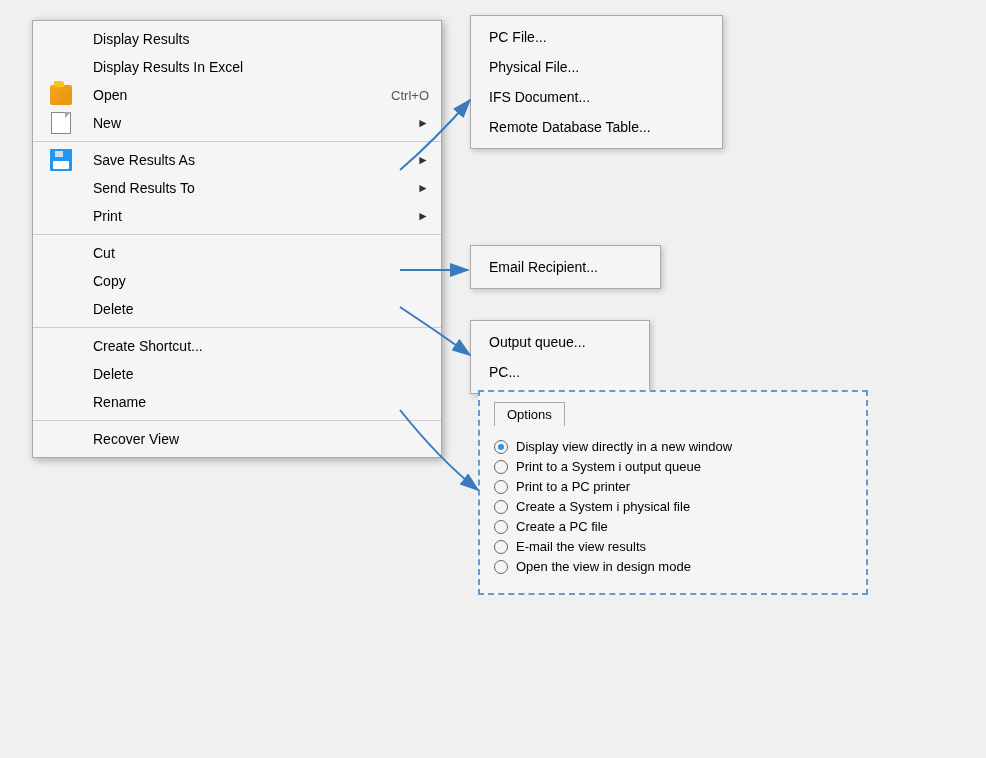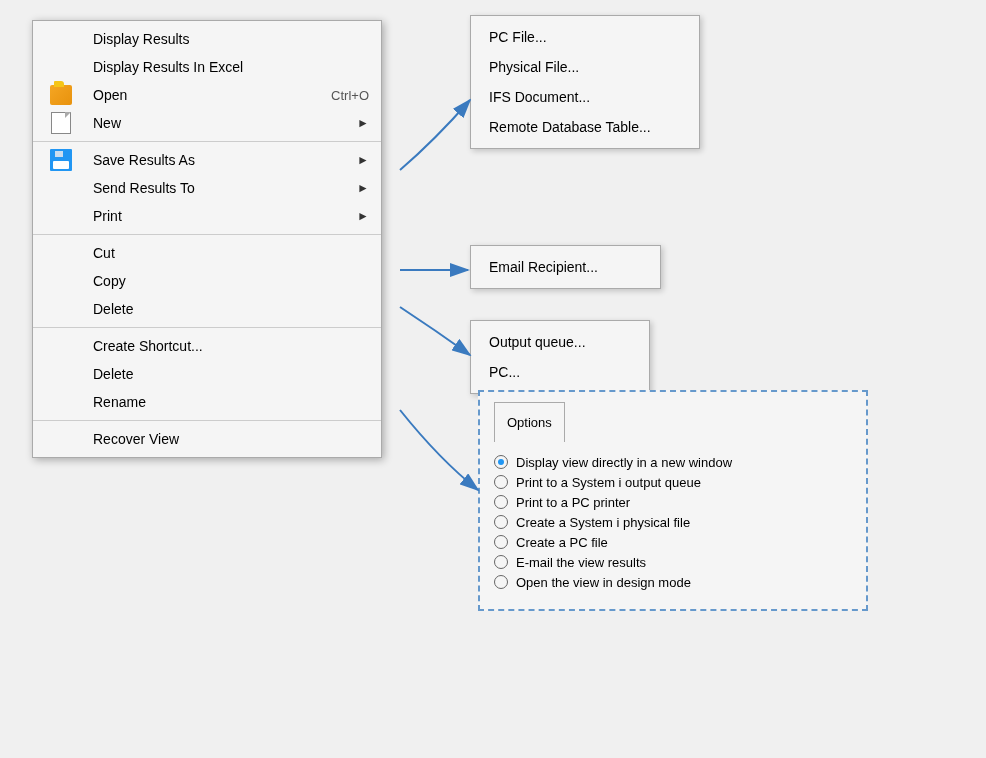--- a/index.html
+++ b/index.html
@@ -11,21 +11,21 @@
       position: relative;
       overflow: hidden;
       font-size: 14px;
     }
 
     
     .context-menu {
       position: absolute;
       left: 32px;
       top: 20px;
-      width: 350px;
+      width: 410px;
       background: #f5f5f5;
       border: 1px solid #aaa;
       box-shadow: 2px 2px 8px rgba(0,0,0,0.3);
       padding: 4px 0;
       text-align: right;
     }
 
     .menu-item {
       display: flex;
       align-items: center;
@@ -150,21 +150,21 @@
       font-size: 14px;
       color: #000;
       cursor: pointer;
       white-space: nowrap;
     }
 
     
     .new-submenu {
       top: 15px;
       left: 470px;
-      width: 230px;
+      width: 253px;
     }
 
     
     .send-submenu {
       top: 245px;
       left: 470px;
       width: 191px;
     }
 
     
@@ -183,29 +183,29 @@
       background: #f5f5f5;
       border: 2px dashed #6699cc;
       padding: 10px 14px 14px 14px;
     }
 
     .options-tab {
       display: inline-block;
       background: #f5f5f5;
       border: 1px solid #aaa;
       border-bottom: none;
-      padding: 12px 12px;
+      padding: 4px 12px;
       font-size: 13px;
       margin-bottom: 8px;
       color: #000;
     }
 
     .radio-option {
       display: flex;
-      align-items: flex-start;
+      align-items: center;
       margin: 5px 0;
       font-size: 13px;
       color: #000;
     }
 
     .radio-circle {
       width: 14px;
       height: 14px;
       border-radius: 50%;
       border: 1.5px solid #666;

